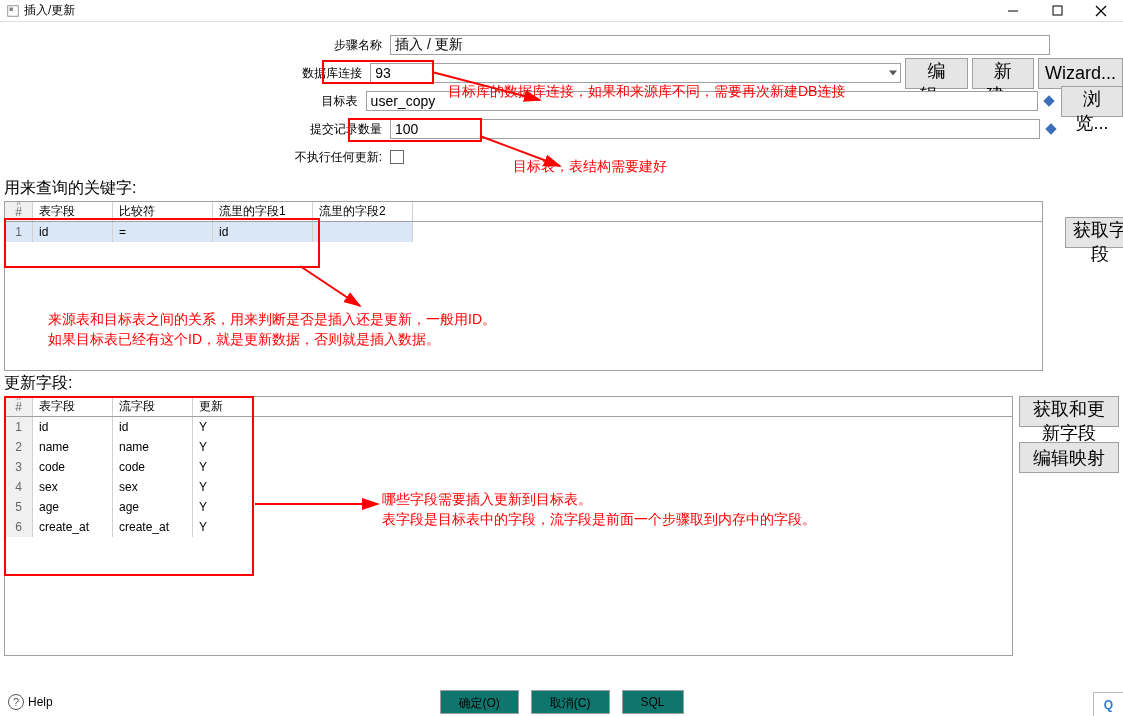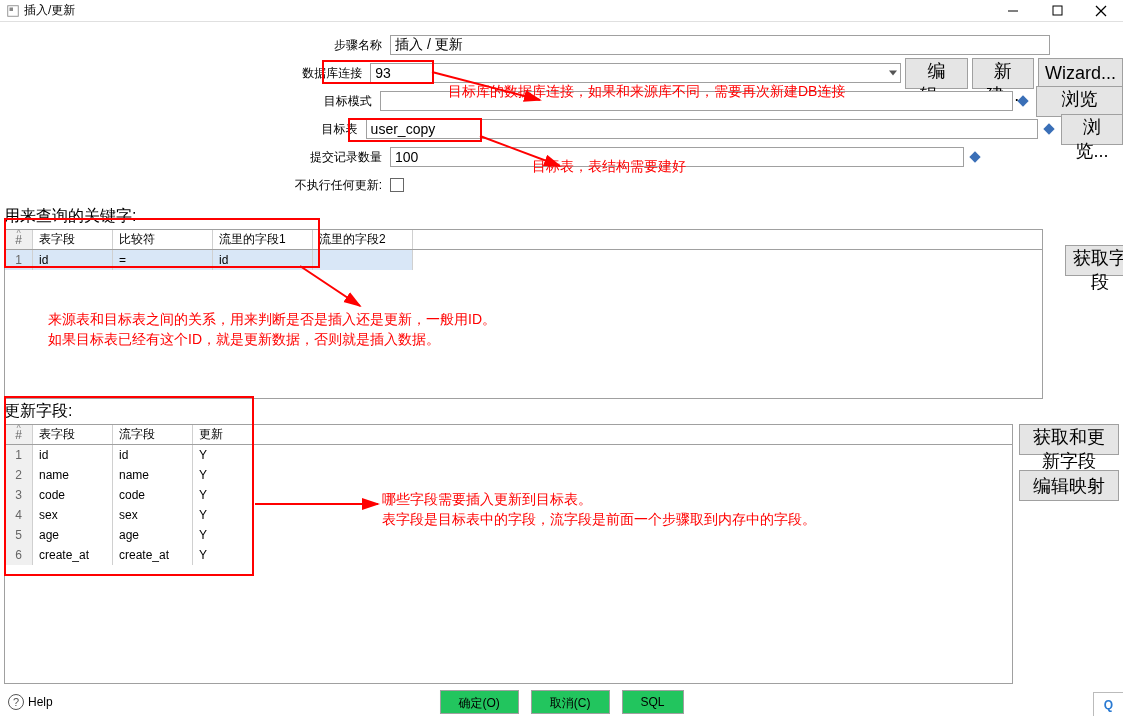--- a/index.html
+++ b/index.html
@@ -153,21 +153,21 @@
     padding:4px 8px;
   }
   .help-link { display:flex; align-items:center; gap:4px; color:#000; }
   .help-icon {
     width:16px;height:16px;border:1.5px solid #555;border-radius:50%;
     display:inline-flex;align-items:center;justify-content:center;
     font-size:11px;color:#555;
   }
   .dlg-btn {
     border:1px solid #a0a0a0;
-    background:#22c55e;
+    background:#0f766e;
     padding:4px 18px;
     margin:0 6px;
     font-size:12px;
     cursor:pointer;
     height:24px;
   }
 
   
   .corner-badge {
     position:absolute;
@@ -226,45 +226,35 @@
   <div class="form-row">
     <div class="form-label">数据库连接</div>
     <div class="dropdown" style="width:560px">
       <input class="text-input" style="width: 100%;" value="93">
     </div>
     <button class="side-btn">编辑...</button>
     <button class="side-btn">新建...</button>
     <button class="side-btn">Wizard...</button>
   </div>
 
-  <div class="form-row">
-    <div class="form-label">目标模式</div>
-    <input class="text-input" style="width: 650px;" value="">
-    <span class="diamond-btn">
-      <svg viewBox="0 0 12 12">
-          <rect x="2" y="2" width="8" height="8" transform="rotate(45 6 6)" fill="#3a6fb7"></rect>
-        </svg>
-    </span>
-    <button class="side-btn">浏览(B)...</button>
-  </div>
 
   <div class="form-row">
     <div class="form-label">目标表</div>
     <input class="text-input" style="width: 718px;" value="user_copy">
     <span class="diamond-btn">
       <svg viewBox="0 0 12 12">
           <rect x="2" y="2" width="8" height="8" transform="rotate(45 6 6)" fill="#3a6fb7"></rect>
         </svg>
     </span>
     <button class="side-btn">浏览...</button>
   </div>
 
   <div class="form-row">
     <div class="form-label">提交记录数量</div>
-    <input class="text-input" style="width: 574px;" value="100">
+    <input class="text-input" style="width: 650px;" value="100">
     <span class="diamond-btn">
       <svg viewBox="0 0 12 12">
           <rect x="2" y="2" width="8" height="8" transform="rotate(45 6 6)" fill="#3a6fb7"></rect>
         </svg>
     </span>
   </div>
 
   <div class="form-row">
     <div class="form-label">不执行任何更新:</div>
     <span class="checkbox"></span>
@@ -365,21 +355,21 @@
 </div>
 
 <div class="corner-badge">Q</div>
 
 <div class="red-box" style="left:322px; top:60px; width:112px; height:24px"></div>
 <div class="red-box" style="left:348px; top:118px; width:134px; height:24px"></div>
 <div class="red-box" style="left:4px; top:218px; width:316px; height:50px"></div>
 <div class="red-box" style="left:4px; top:396px; width:250px; height:180px"></div>
 
 <div class="anno" style="left:448px; top:82px">目标库的数据库连接，如果和来源库不同，需要再次新建DB连接</div>
-<div class="anno" style="left:532px; top:157px">目标表，表结构需要建好</div>
+<div class="anno" style="left:513px; top:157px">目标表，表结构需要建好</div>
 <div class="anno" style="left:48px; top:310px">
   <div>来源表和目标表之间的关系，用来判断是否是插入还是更新，一般用ID。</div>
   <div>如果目标表已经有这个ID，就是更新数据，否则就是插入数据。</div>
 </div>
 <div class="anno" style="left:382px; top:490px">
   <div>哪些字段需要插入更新到目标表。</div>
   <div>表字段是目标表中的字段，流字段是前面一个步骤取到内存中的字段。</div>
 </div>
 
 <svg class="arrow" style="left:420px; top:60px;" width="140" height="60">

